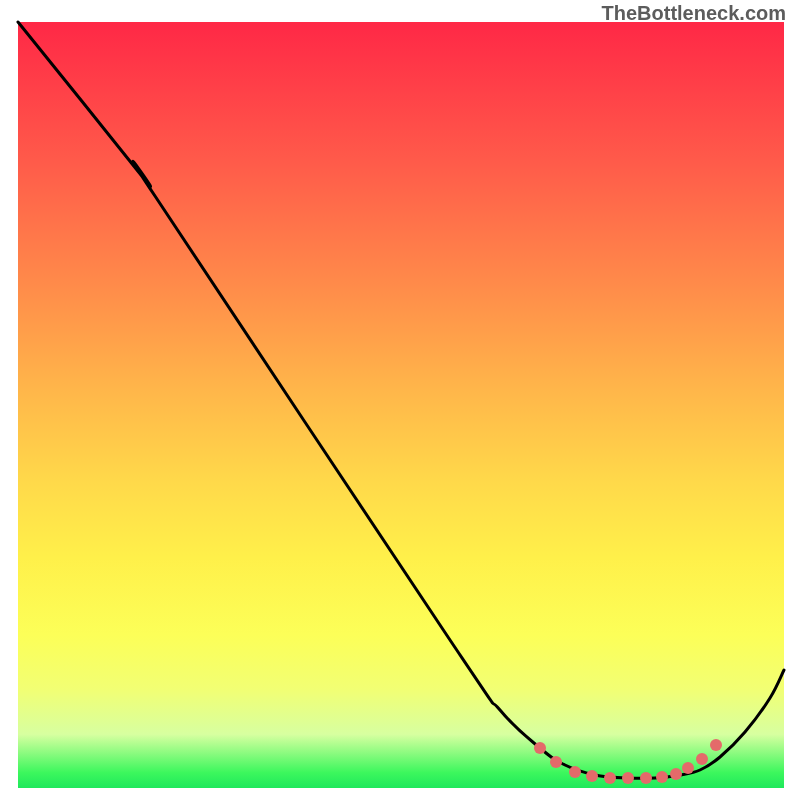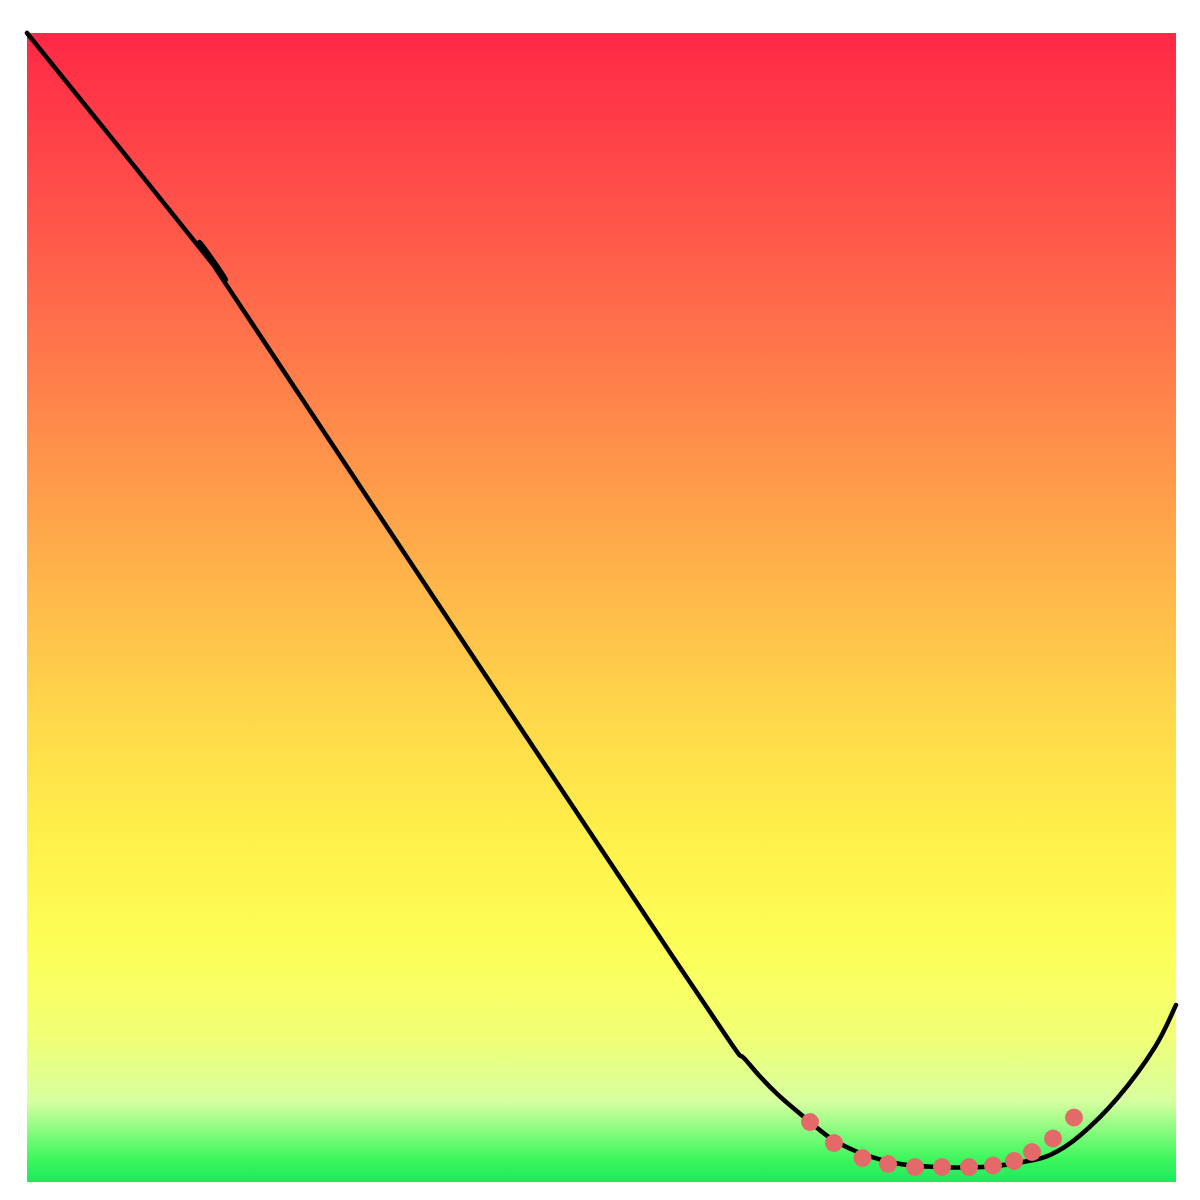--- a/index.html
+++ b/index.html
@@ -52,20 +52,21 @@
     background: transparent;
   }
 </style>
 </head>
 <body>
 
 <div class="chart-wrap">
 
   <div class="gradient-bg" style="left:18px;top:22px;width:766px;height:766px;"></div>
 
+  <div class="watermark" style="right:14px; top:2px; font-size:20px;">TheBottleneck.com</div>
 
   <svg class="overlay" viewBox="0 0 800 800">
     <path fill="none" stroke-width="3" stroke-linecap="round" id="curve-path" stroke="#000000" d="M 18 22 C 41.3 51.0, 119.9 148.1, 145 180 C 170.1 211.9, 99.1 111.7, 155 196 C 210.9 280.3, 386.8 545.8, 450 640 C 513.3 734.2, 483.5 690.2, 500 710 C 516.5 729.8, 528.1 737.9, 540 748 C 551.9 758.1, 554.9 760.0, 565 765 C 575.1 770.0, 584.0 772.6, 595 775 C 606.0 777.4, 614.0 777.5, 625 778 C 636.0 778.5, 644.9 778.5, 655 778 C 665.1 777.5, 671.8 776.5, 680 775 C 688.3 773.5, 692.7 773.3, 700 770 C 707.3 766.7, 711.8 764.0, 720 757 C 728.3 750.0, 735.8 742.8, 745 732 C 754.2 721.2, 762.9 709.4, 770 698 C 777.1 686.6, 781.4 675.1, 784 670"></path>
     <g id="dots-group">
         <circle cx="540" cy="748" r="6" fill="#e46a6a"></circle>
         <circle cx="556" cy="762" r="6" fill="#e46a6a"></circle>
         <circle cx="575" cy="772" r="6" fill="#e46a6a"></circle>
         <circle cx="592" cy="776" r="6" fill="#e46a6a"></circle>
         <circle cx="610" cy="778" r="6" fill="#e46a6a"></circle>
         <circle cx="628" cy="778" r="6" fill="#e46a6a"></circle>

